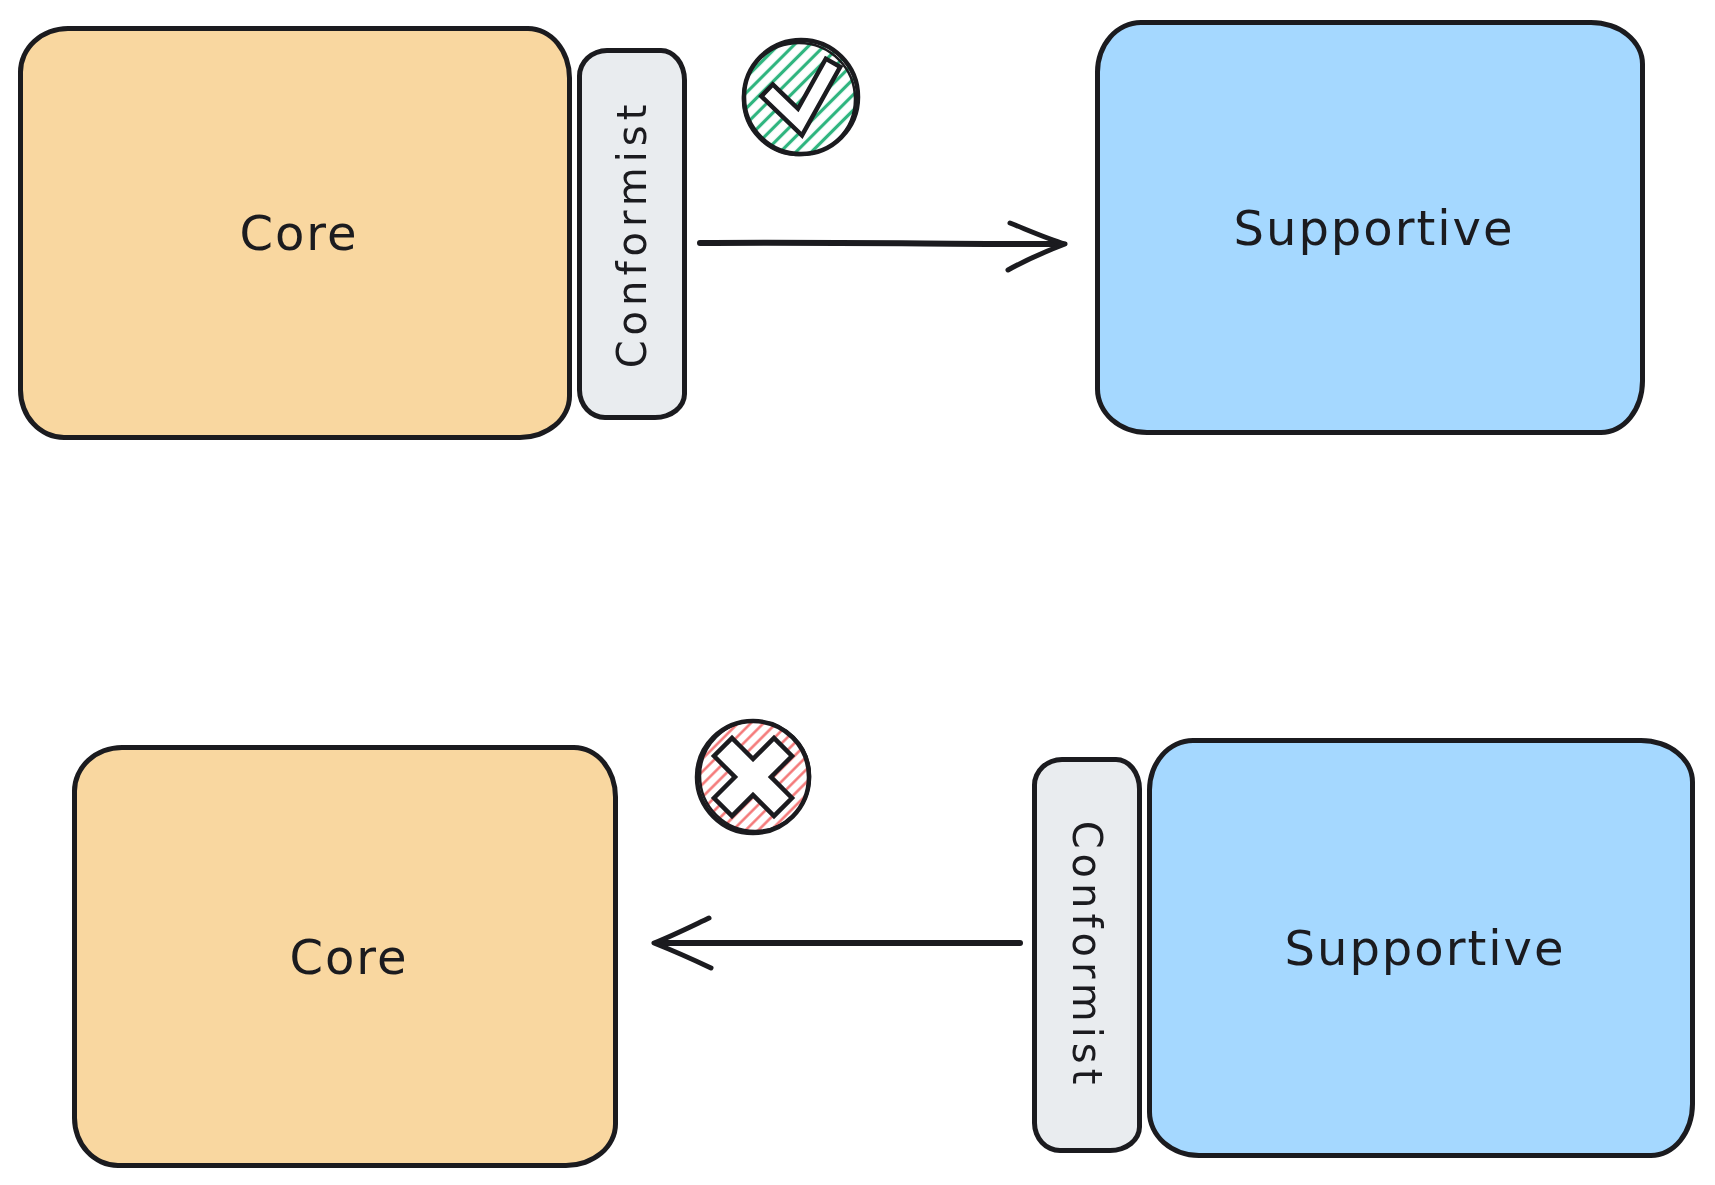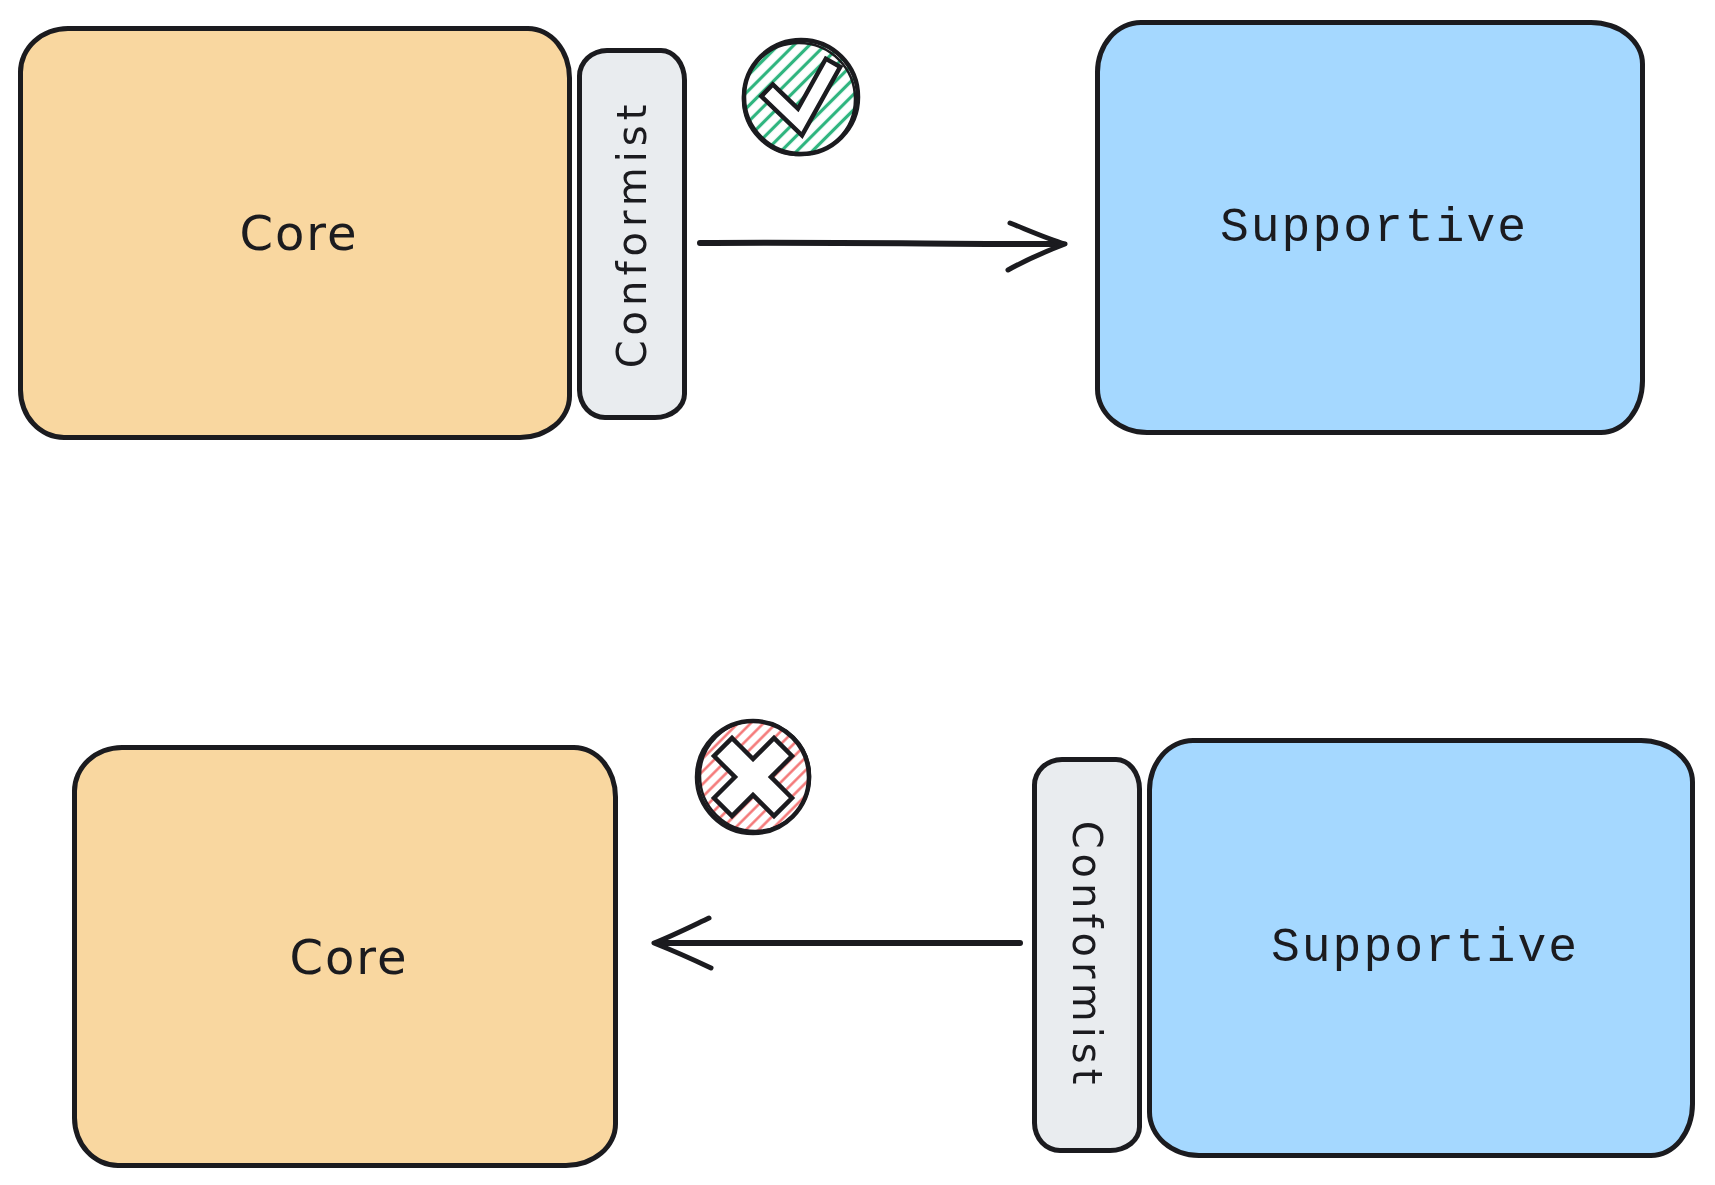--- a/index.html
+++ b/index.html
@@ -31,21 +31,20 @@
     color:var(--stroke);
     white-space:nowrap;
   }
   .core{
     background:var(--core-fill);
     border-radius:50px 44px 52px 46px / 46px 52px 44px 50px;
   }
   .supportive{
     background:var(--supportive-fill);
     border-radius:46px 54px 44px 52px / 52px 44px 54px 46px;
-    font-family:Liberation Mono, monospace;
   }
   .conformist{
     background:var(--conformist-fill);
     border-radius:30px 26px 32px 28px / 28px 32px 26px 30px;
   }
   .conformist .label{
     position:absolute;left:50%;top:50%;
     font-size:40px;
     letter-spacing:5px;
   }

